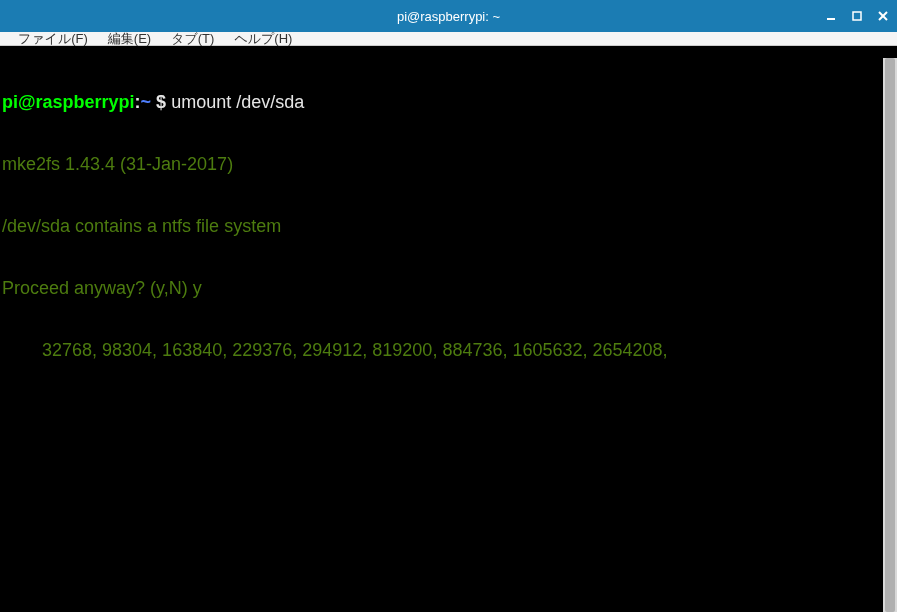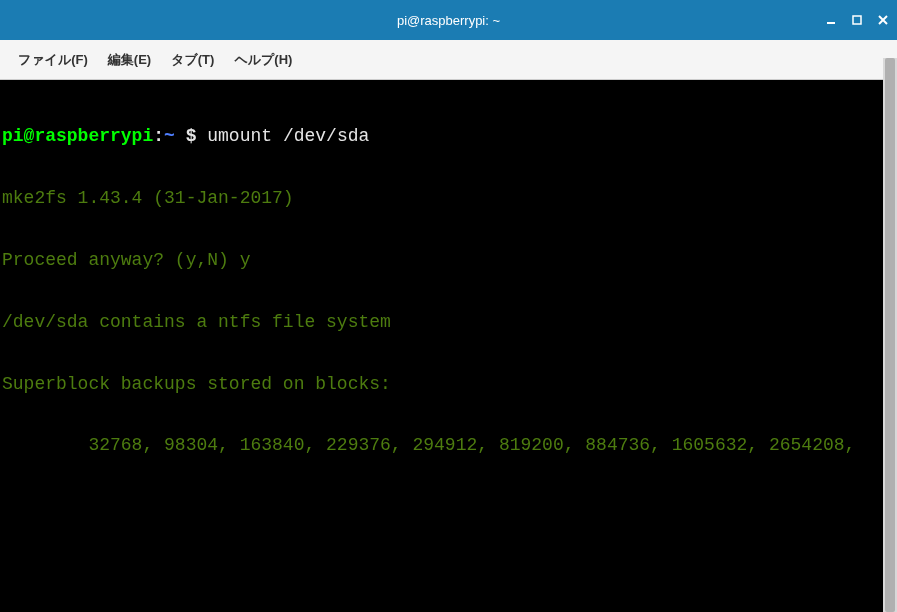--- a/index.html
+++ b/index.html
@@ -10,21 +10,21 @@
     body {
       width: 897px;
       height: 612px;
       background: #000;
       font-family: monospace;
       overflow: hidden;
       display: flex;
       flex-direction: column;
     }
     .titlebar {
-      height: 40px;
+      height: 32px;
       background: #1b7cb3;
       display: flex;
       align-items: center;
       color: #fff;
       font-family: sans-serif;
       font-size: 13px;
       position: relative;
     }
     .titlebar-title {
       flex: 1;
@@ -45,40 +45,39 @@
       justify-content: center;
       cursor: pointer;
       color: #fff;
       font-size: 12px;
     }
     .titlebar-btn svg {
       width: 12px;
       height: 12px;
     }
     .menubar {
-      height: 40px;
+      height: 14px;
       background: #f5f5f5;
       border-bottom: 1px solid #ccc;
       display: flex;
       align-items: center;
       padding: 0 8px;
       font-family: sans-serif;
       font-size: 13px;
       color: #333;
-      font-weight: bold;
     }
     .menu-item {
       padding: 4px 10px;
       cursor: pointer;
     }
     .terminal {
       flex: 1;
       background: #000;
       padding: 10px 2px 2px 2px;
-      font-family: Liberation Mono, monospace;
+      font-family: Liberation Sans, sans-serif;
       font-size: 18px;
       line-height: 1.72;
       color: #e5e5e5;
       white-space: pre;
       overflow: hidden;
       position: relative;
     }
     .line {
       display: block;
     }
@@ -150,23 +149,22 @@
 <div class="menubar">
   <span class="menu-item">ファイル(F)</span>
   <span class="menu-item">編集(E)</span>
   <span class="menu-item">タブ(T)</span>
   <span class="menu-item">ヘルプ(H)</span>
 </div>
 
 <div class="terminal">
 <span class="line"><span class="prompt-user">pi@raspberrypi</span><span class="prompt-sep">:</span><span class="prompt-path">~</span><span class="prompt-dollar"> $ </span><span class="cmd">umount /dev/sda</span></span>
 <span class="line output">mke2fs 1.43.4 (31-Jan-2017)</span>
+<span class="line output">/dev/sda contains a ntfs file system</span>
 <span class="line output">Proceed anyway? (y,N) y</span>
-<span class="line output">/dev/sda contains a ntfs file system</span>
-<span class="line output">Superblock backups stored on blocks: </span>
 <span class="line output">        32768, 98304, 163840, 229376, 294912, 819200, 884736, 1605632, 2654208, </span>
 
 <span class="line output"></span>
 
 
 
 
 <span class="line output"></span>
 
 </div>

